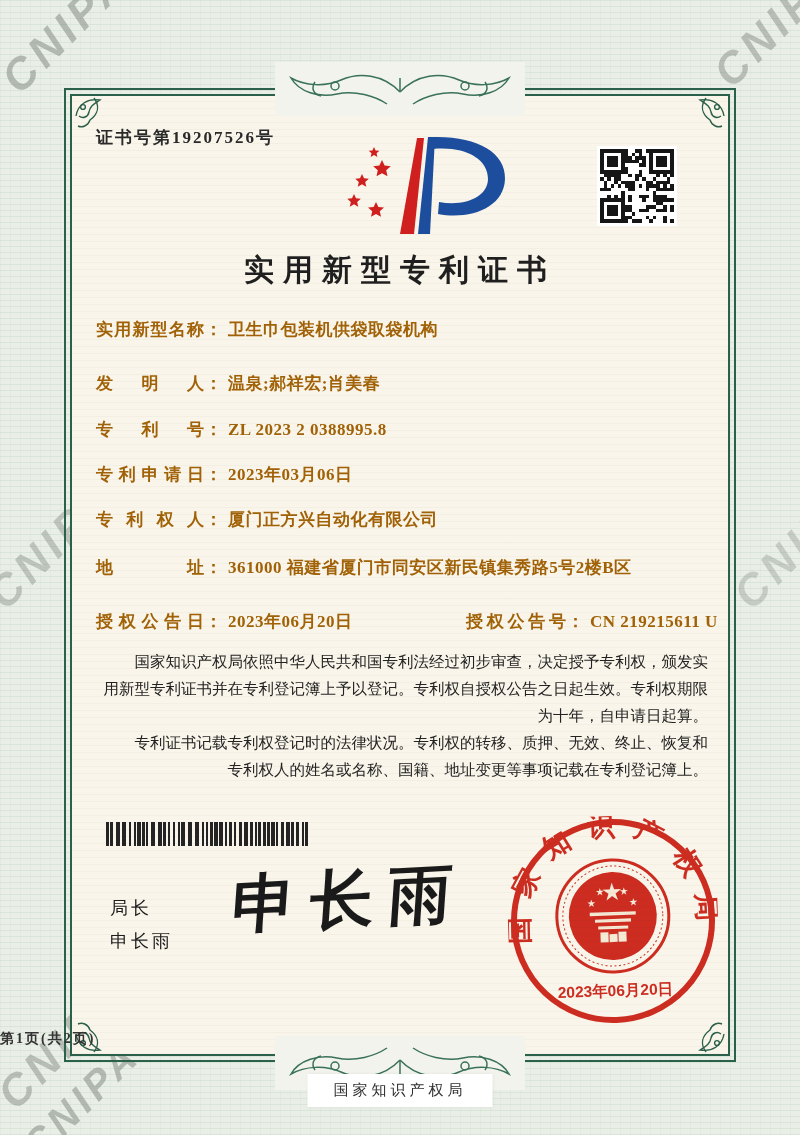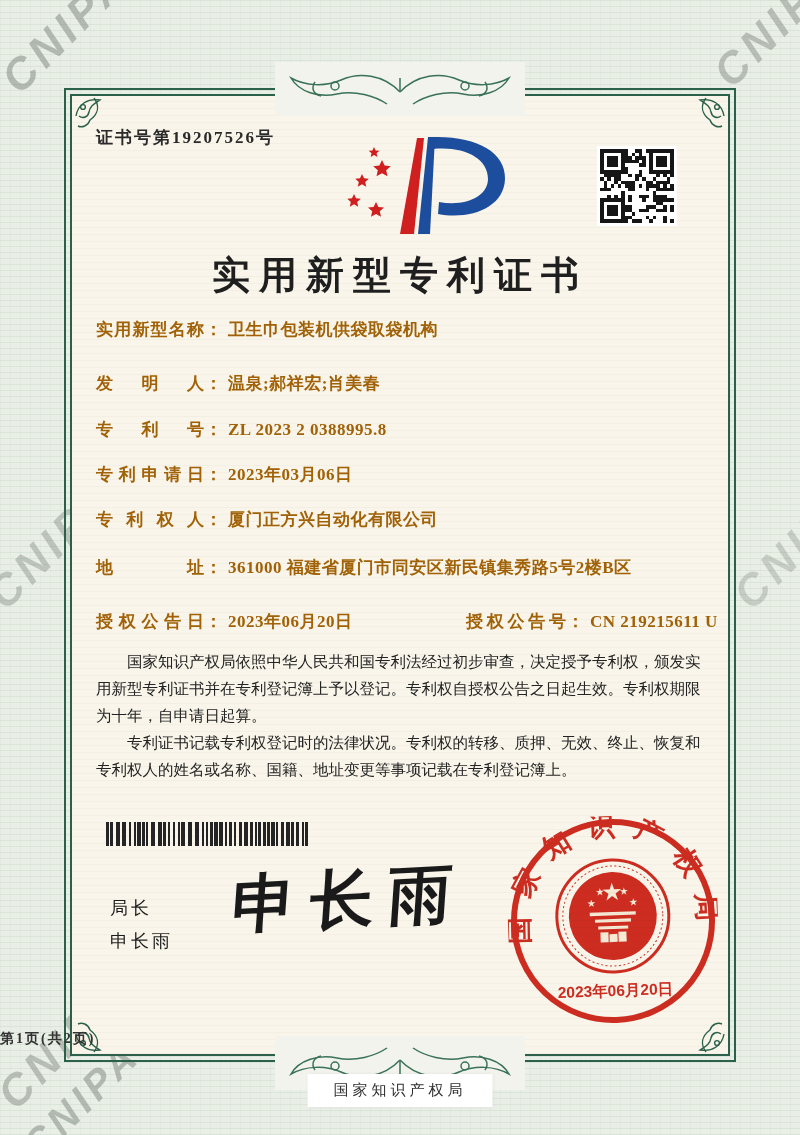--- a/index.html
+++ b/index.html
@@ -34,28 +34,28 @@
       font-weight:bold;font-style:italic;color:#7d857d;letter-spacing:5px;
       transform:rotate(-45deg);pointer-events:none;white-space:nowrap;}
   
   .certno{position:absolute;left:96px;top:126px;font-size:17px;font-weight:bold;color:#2a2a2a;letter-spacing:2px;}
   .logo{position:absolute;left:338px;top:134px;}
   .qr{position:absolute;left:597px;top:146px;width:80px;height:80px;background:#fff;padding:3px;box-sizing:border-box;}
   .qr-grid{display:grid;grid-template-columns:repeat(21,1fr);grid-template-rows:repeat(21,1fr);width:74px;height:74px;}
   .qr-grid i{display:block;}
   .qr-grid i.on{background:#161616;}
   .title{position:absolute;left:0;width:800px;top:250px;text-align:center;
-    font-size:38px;font-weight:bold;color:#1f1f1f;letter-spacing:9px;}
+    font-size:30px;font-weight:bold;color:#1f1f1f;letter-spacing:9px;}
   .row{position:absolute;left:96px;font-size:17px;color:#a16207;font-weight:bold;white-space:nowrap;}
   .row .lbl{display:inline-block;width:108px;text-align:justify;text-align-last:justify;vertical-align:bottom;}
   .row .colon{margin:0 6px 0 1px;}
   .row .val{letter-spacing:.5px;}
   .grant2{position:absolute;left:370px;top:0;}
   .grant2 .lbl{width:100px;}
-  .paras{position:absolute;left:96px;top:648px;width:612px;font-size:15.5px;line-height:27px;color:#232323;}
+  .paras{position:absolute;left:96px;top:648px;width:612px;font-size:15.5px;line-height:27px;color:#232323;text-align:right;}
   .paras p{margin:0;text-indent:2em;}
   .paras p + p{margin-top:0;}
   .barcode{position:absolute;left:106px;top:822px;width:206px;height:24px;display:flex;align-items:stretch;}
   .barcode i{display:block;background:#242424;}
   .signer{position:absolute;left:110px;top:892px;
     font-family:"Liberation Sans","DejaVu Sans",sans-serif;
     font-size:18px;font-weight:normal;color:#1d1d1d;line-height:33px;letter-spacing:3px;}
   .signature{position:absolute;left:232px;top:856px;font-size:64px;color:#1a1a1a;
     font-weight:600;letter-spacing:14px;transform:rotate(-3deg) skewX(-7deg);white-space:nowrap;}
   .seal{position:absolute;left:508px;top:816px;width:210px;height:210px;

